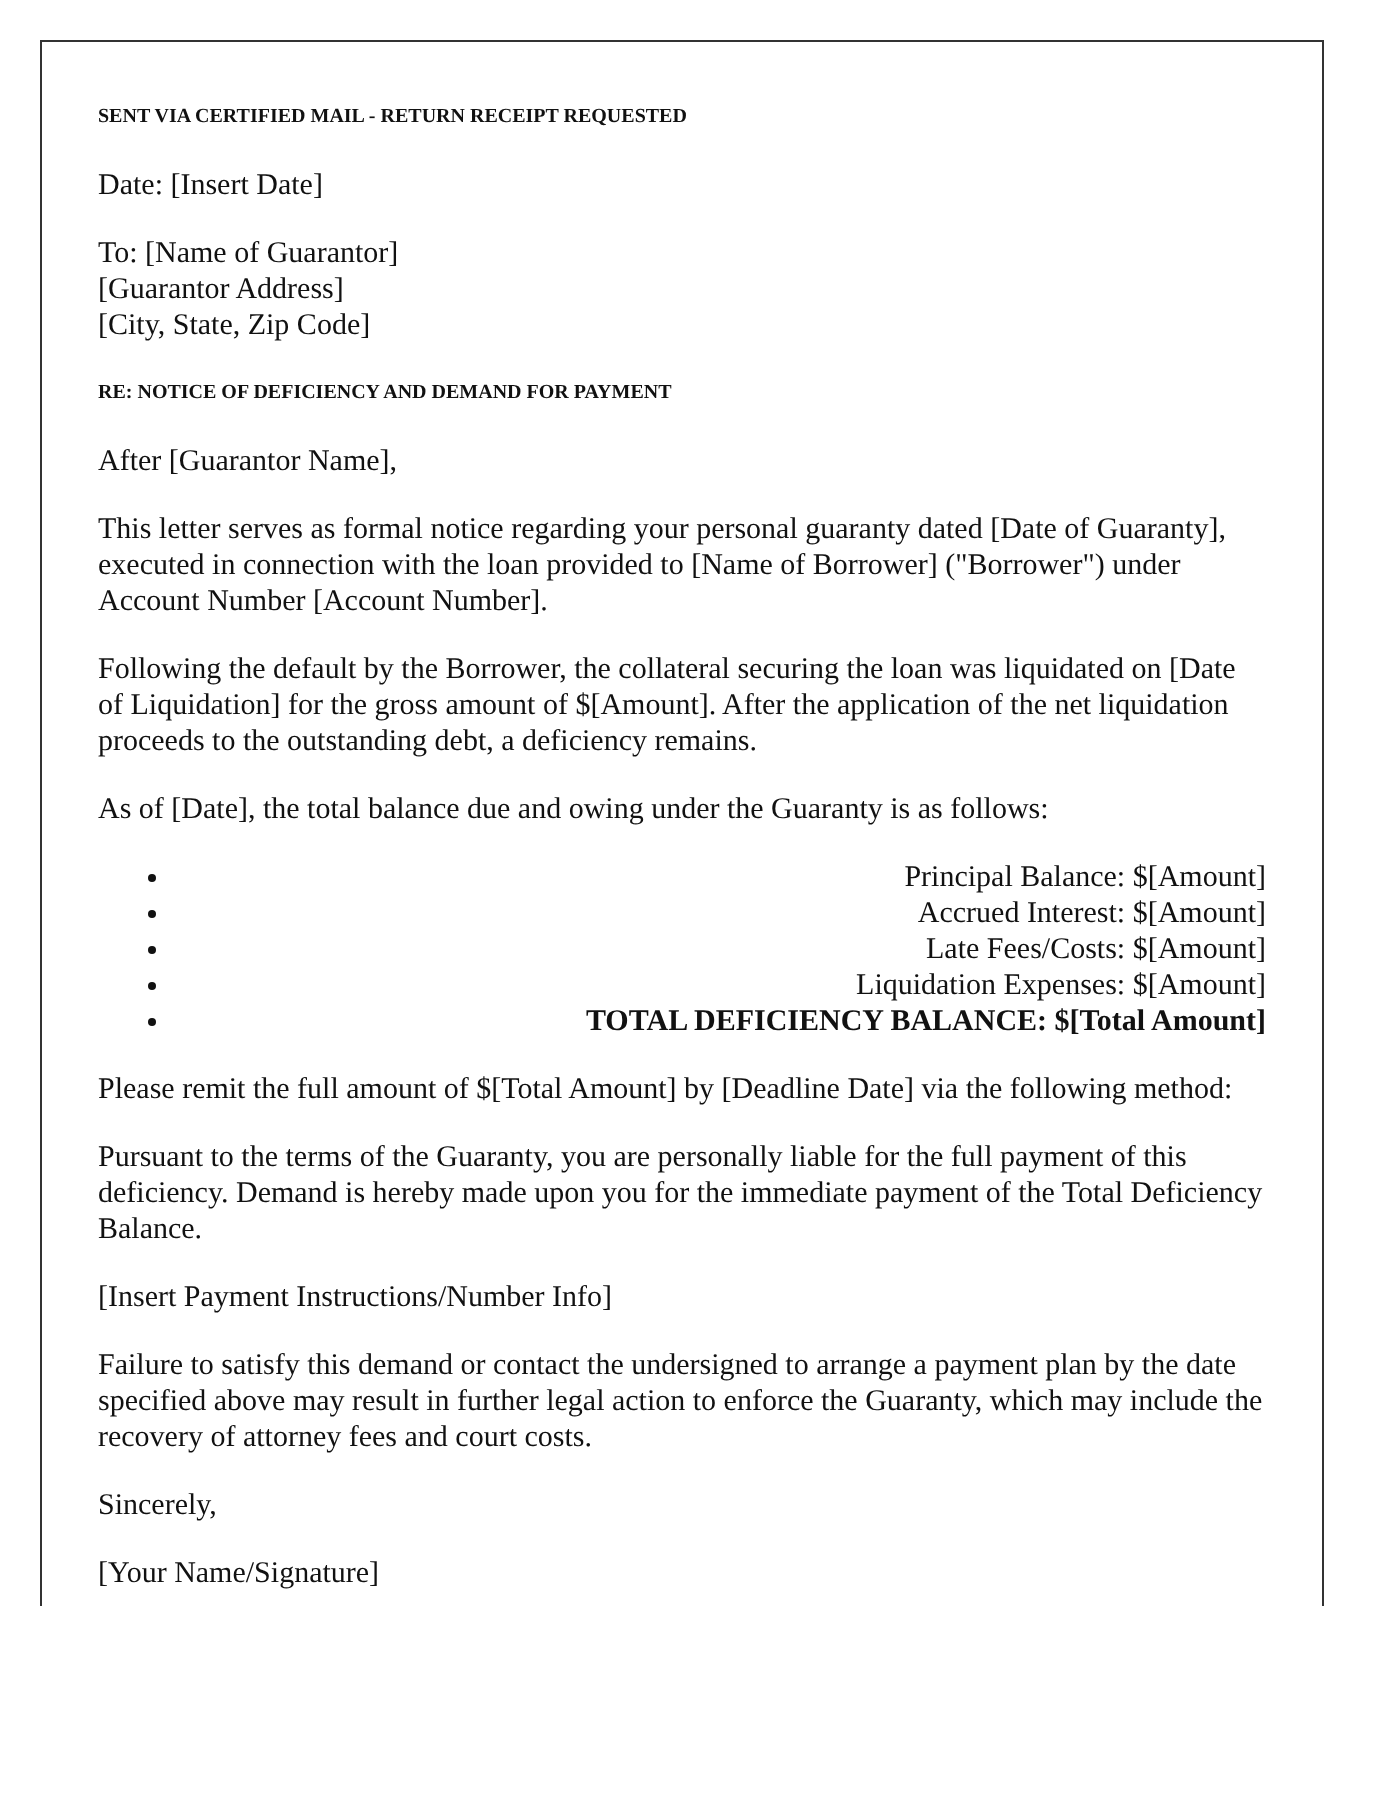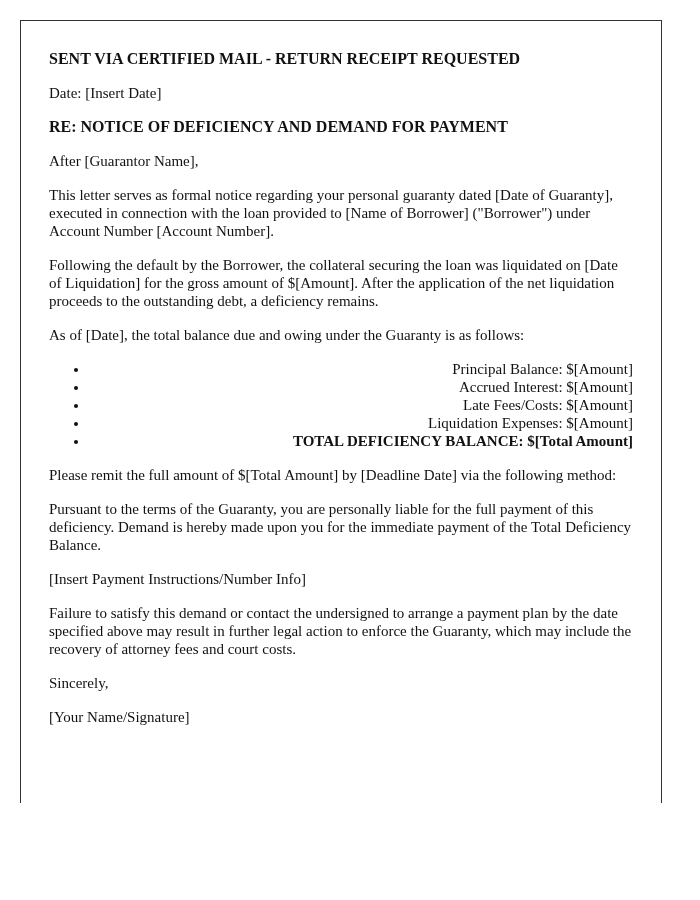--- a/index.html
+++ b/index.html
@@ -26,21 +26,21 @@
       border-bottom: none;
       overflow: hidden;
       font-size: 15px;
       line-height: 18px;
     }
     .letter p {
       margin: 0 0 16px 0;
     }
     .letter .heading {
       font-weight: bold;
-      font-size: 16px;
+      font-size: 10px;
     }
     .letter .first-heading {
       margin-top: 1px;
     }
     .letter ul {
       margin: 0 0 16px 0;
       padding-left: 40px;
     }
     .letter ul li {
       margin: 0;
@@ -55,20 +55,25 @@
     }
   </style>
 </head>
 <body>
 
 <div class="letter">
   <p class="heading first-heading">SENT VIA CERTIFIED MAIL - RETURN RECEIPT REQUESTED</p>
 
   <p>Date: [Insert Date]</p>
 
+  <p>
+    <span class="address-line">To: [Name of Guarantor]</span>
+    <span class="address-line">[Guarantor Address]</span>
+    <span class="address-line">[City, State, Zip Code]</span>
+  </p>
 
   <p class="heading">RE: NOTICE OF DEFICIENCY AND DEMAND FOR PAYMENT</p>
 
   <p>After [Guarantor Name],</p>
 
   <p>This letter serves as formal notice regarding your personal guaranty dated [Date of Guaranty], executed in connection with the loan provided to [Name of Borrower] ("Borrower") under Account Number [Account Number].</p>
 
   <p>Following the default by the Borrower, the collateral securing the loan was liquidated on [Date of Liquidation] for the gross amount of $[Amount]. After the application of the net liquidation proceeds to the outstanding debt, a deficiency remains.</p>
 
   <p>As of [Date], the total balance due and owing under the Guaranty is as follows:</p>

